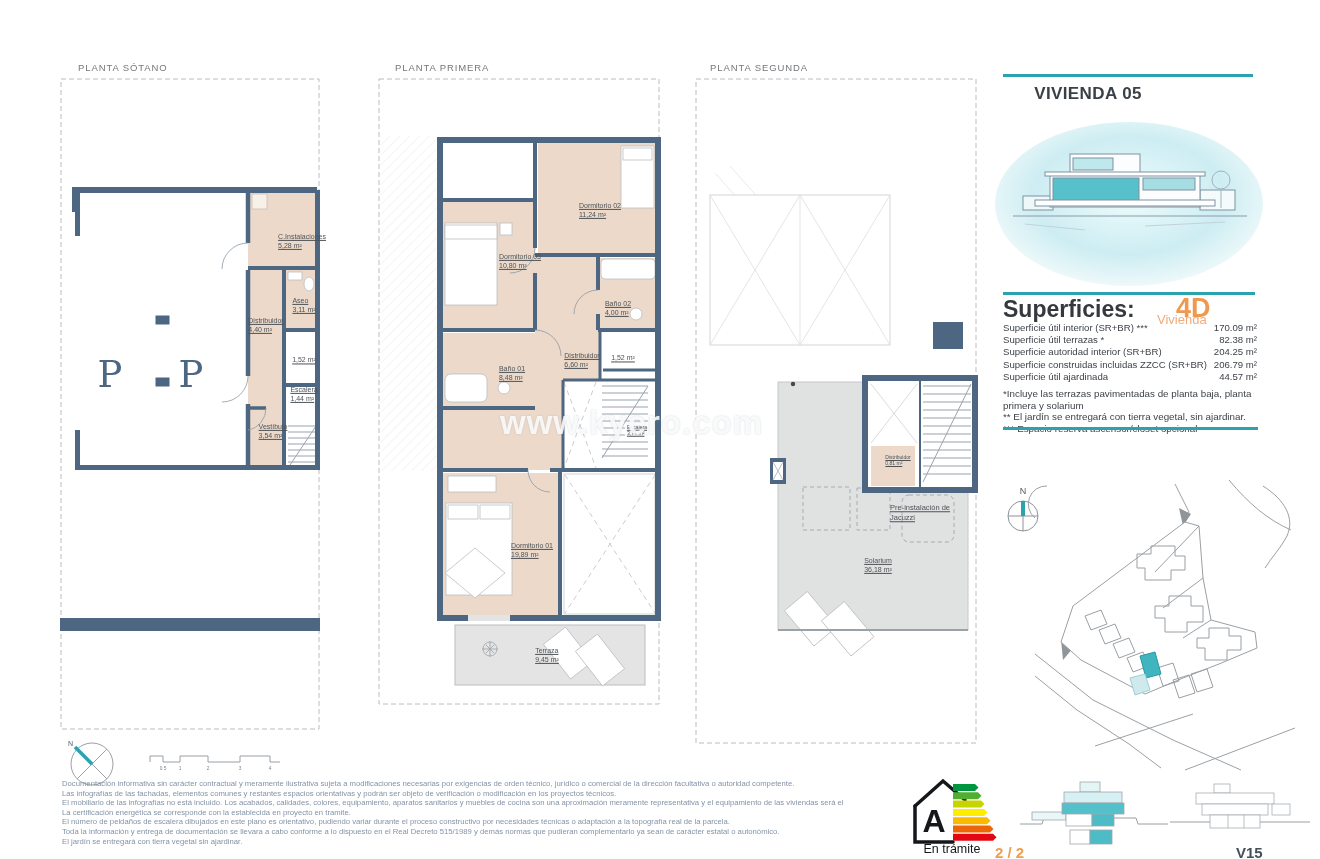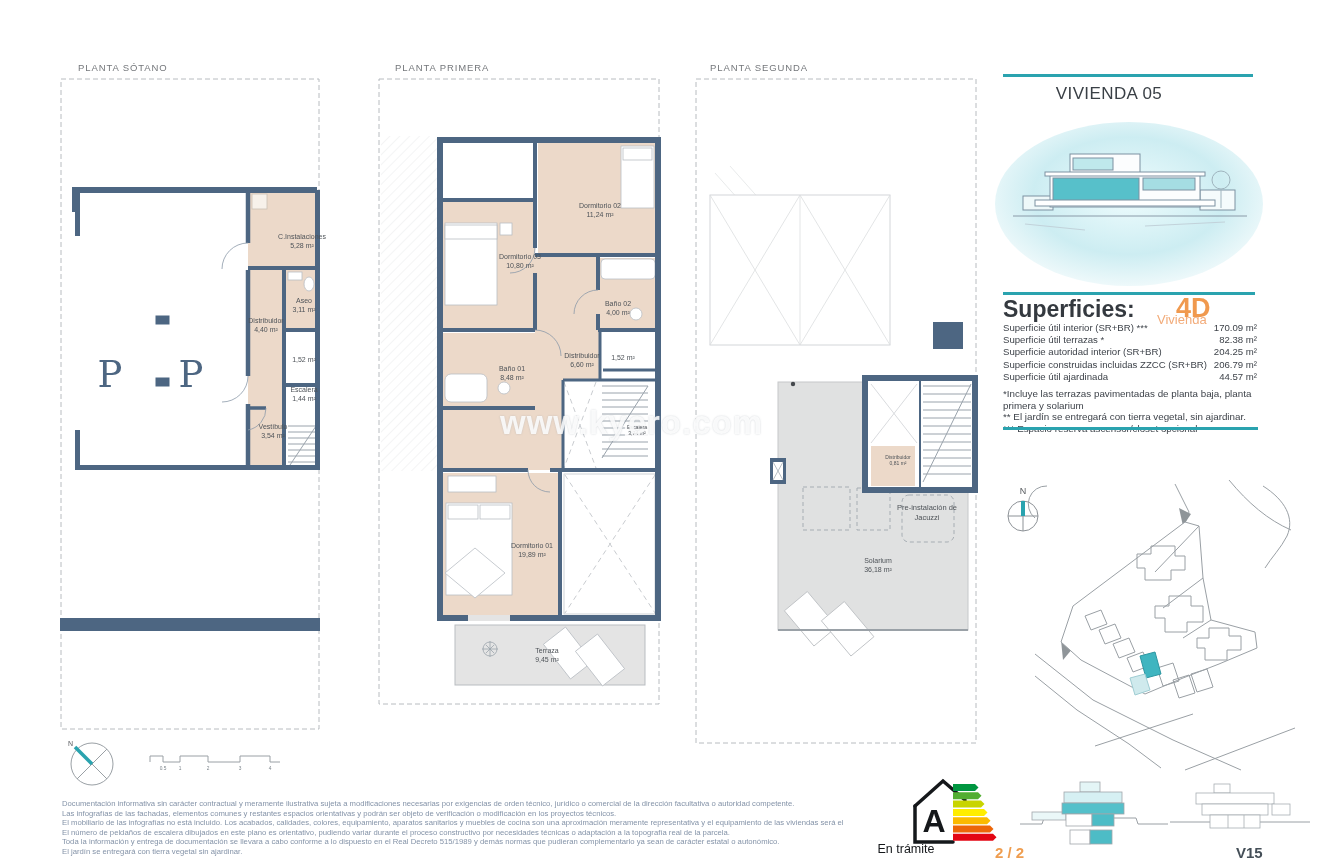--- a/index.html
+++ b/index.html
@@ -1,42 +1,42 @@
 <!DOCTYPE html>
 <html><head>
 <meta charset="utf-8">
 <style>
   html,body{margin:0;padding:0;background:#eee;}
   .sheet{position:relative;width:1320px;height:859px;background:#ffffff;overflow:hidden;
          font-family:"Liberation Sans",sans-serif;}
   .abs{position:absolute;}
   .plan-title{position:absolute;font-size:9.5px;letter-spacing:.9px;color:#74777b;padding-left:10px;}
-  .rl{position:absolute;transform:translate(-50%,-50%);text-align:center;color:#4e5358;
-      font-size:7px;line-height:1.3;white-space:nowrap;}
+  .rl{position:absolute;transform:translate(-50%,-50%);color:#4e5358;
+      font-size:7px;line-height:1.3;white-space:nowrap;text-decoration:underline;}
   .rl span{display:block;}
   .rl.tiny{font-size:5px;line-height:1.2;}
   .rl.tiny2{font-size:5.2px;line-height:1.2;background:rgba(255,255,255,.85);padding:1px 2px;}
   .rl.wrap{white-space:normal;width:74px;font-size:7.5px;}
   .pletter{position:absolute;transform:translate(-50%,-50%);font-family:"DejaVu Serif",serif;
       font-size:37px;color:#4d6682;}
   .watermark{position:absolute;left:500px;top:404px;font-size:33px;font-weight:bold;letter-spacing:1px;
       color:rgba(255,255,255,.85);text-shadow:0 0 2px rgba(150,160,168,.45);}
-  .vtitle{position:absolute;left:983px;top:84px;width:252px;text-align:center;font-size:17px;
-      font-weight:normal;color:#3a4046;letter-spacing:.4px;}
+  .vtitle{position:absolute;left:962px;top:84px;width:252px;text-align:center;font-size:17px;
+      font-weight:bold;color:#3a4046;letter-spacing:.4px;}
   .rule{position:absolute;height:3px;background:#2aa3af;}
   .sup-head{position:absolute;left:1003px;top:296px;font-size:23px;font-weight:bold;color:#34393f;text-align:right;}
   .sup-viv{position:absolute;left:1157px;top:312px;font-size:13px;color:#f2ab79;}
   .sup-code{position:absolute;left:1176px;top:293px;font-size:27px;font-weight:bold;color:#f0994e;}
   .srows{position:absolute;left:1003px;top:322px;width:254px;}
   .srow{display:flex;justify-content:space-between;font-size:9.6px;line-height:12.2px;color:#3e434a;}
   .srow .v{white-space:nowrap;}
   .fnotes{position:absolute;left:1003px;top:388px;width:256px;font-size:9.8px;line-height:11.6px;color:#3e434a;}
   .fnotes div{margin:0;}
-  .disc{position:absolute;left:62px;top:779px;width:850px;font-size:7.7px;line-height:9.6px;color:#8493a8;margin-top:20px;}
-  .entramite{position:absolute;left:858px;top:842px;width:96px;text-align:center;font-size:12.5px;color:#14171a;}
+  .disc{position:absolute;left:62px;top:779px;width:850px;font-size:7.7px;line-height:9.6px;color:#8493a8;}
+  .entramite{position:absolute;left:904px;top:842px;width:96px;text-align:center;font-size:12.5px;color:#14171a;}
   .pageno{position:absolute;left:995px;top:844px;font-size:15px;font-weight:bold;color:#ef9d4f;}
   .refno{position:absolute;left:1236px;top:844px;font-size:15px;font-weight:bold;color:#454f58;}
   .dash{fill:none;stroke:#b8bcc0;stroke-width:1;stroke-dasharray:5,3;}
   svg{overflow:visible;}
 </style>
 </head>
 <body>
 
 <div class="sheet">
 
@@ -465,20 +465,21 @@
       <text x="66" y="26">2</text>
       <text x="98" y="26">3</text>
       <text x="128" y="26">4</text>
     </g>
   </svg>
 
   <div class="disc">
     <div>Documentación informativa sin carácter contractual y meramente ilustrativa sujeta a modificaciones necesarias por exigencias de orden técnico, jurídico o comercial de la dirección facultativa o autoridad competente.</div>
     <div>Las infografías de las fachadas, elementos comunes y restantes espacios orientativas y podrán ser objeto de verificación o modificación en los proyectos técnicos.</div>
     <div>El mobiliario de las infografías no está incluido. Los acabados, calidades, colores, equipamiento, aparatos sanitarios y muebles de cocina son una aproximación meramente representativa y el equipamiento de las viviendas será el</div>
+    <div>La certificación energética se corresponde con la establecida en proyecto en tramite.</div>
     <div>El número de peldaños de escalera dibujados en este plano es orientativo, pudiendo variar durante el proceso constructivo por necesidades técnicas o adaptación a la topografía real de la parcela.</div>
     <div>Toda la información y entrega de documentación se llevara a cabo conforme a lo dispuesto en el Real Decreto 515/1989 y demás normas que pudieran complementarlo ya sean de carácter estatal o autonómico.</div>
     <div>El jardín se entregará con tierra vegetal sin ajardinar.</div>
   </div>
 
   <svg class="abs" style="left:903px;top:770px" width="96" height="76" viewBox="0 0 96 76">
     <path d="M12,36 L40,11 L62,30" fill="none" stroke="#15181b" stroke-width="3.5" stroke-linecap="round"></path>
     <path d="M12,36 L12,72 L50,72" fill="none" stroke="#15181b" stroke-width="3.5" stroke-linecap="round"></path>
     <text x="31" y="62" text-anchor="middle" font-size="32" font-weight="bold" fill="#15181b">A</text>
     <g>

